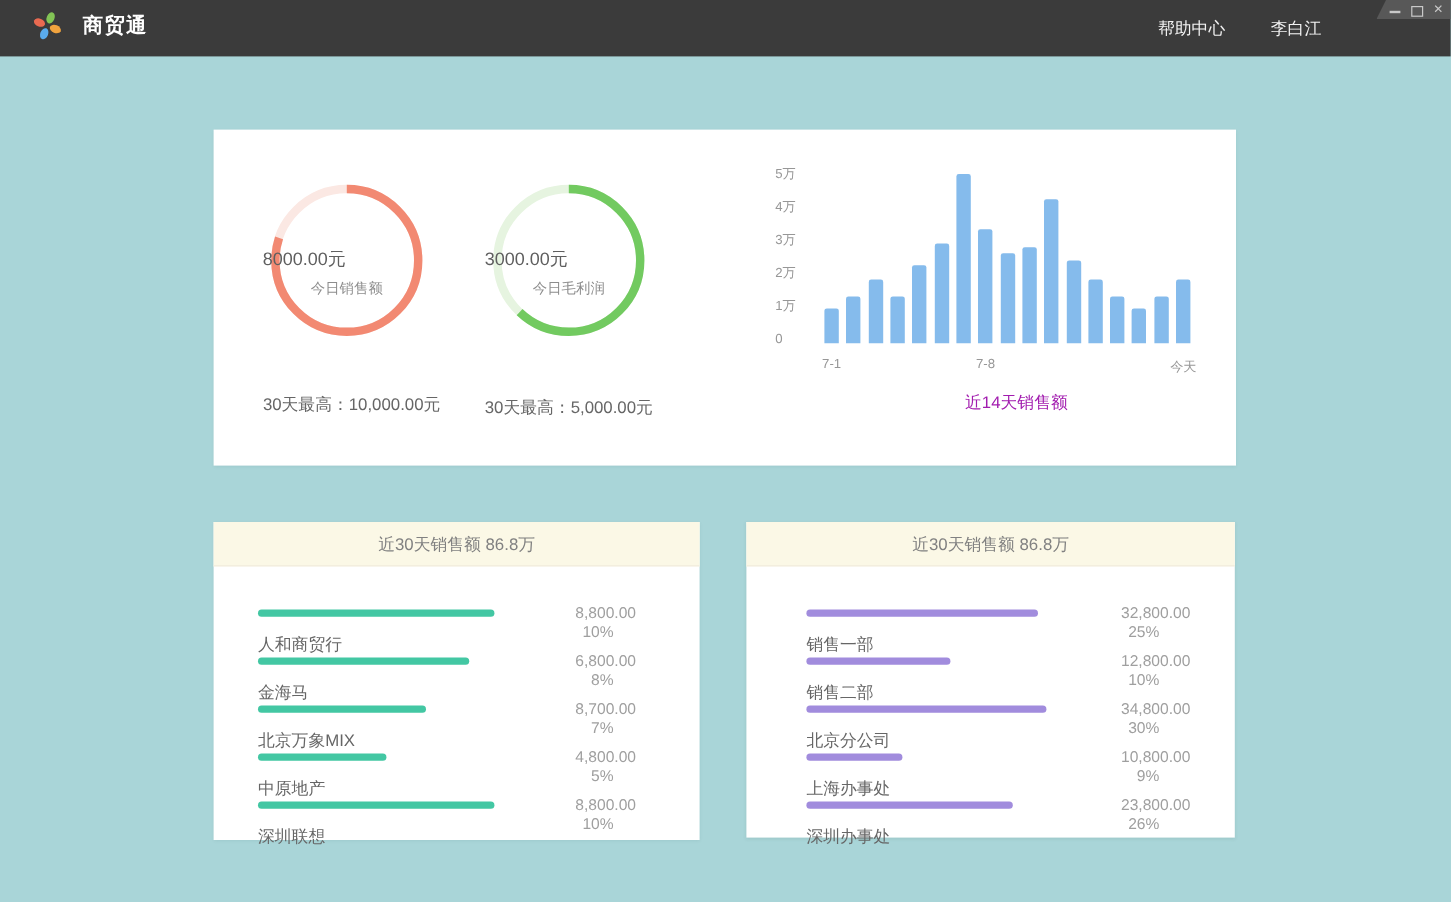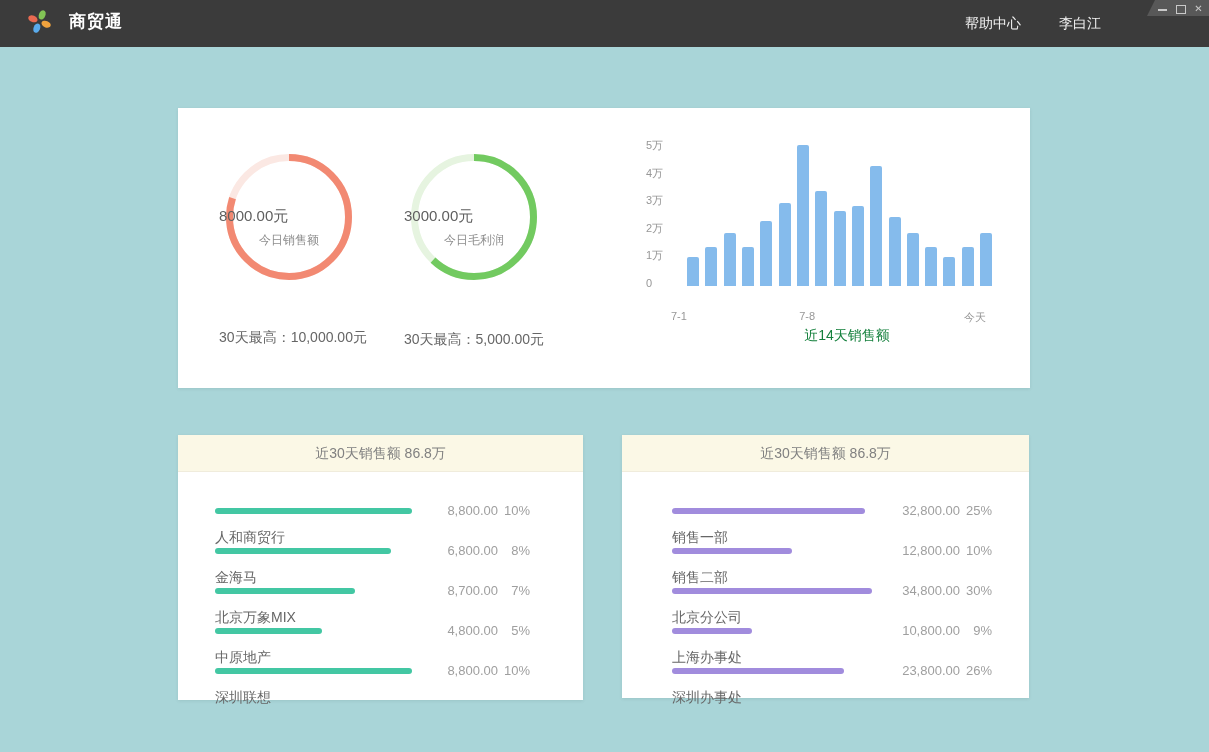--- a/index.html
+++ b/index.html
@@ -31,32 +31,32 @@
   .donut { position:absolute; width:140px; height:140px; }
   .donut svg { position:absolute; left:0; top:0; }
   .donut-value { position:absolute; left:0; top:60px; width:140px; text-align:left; font-size:15px; color:#5f5f5f; }
   .donut-label { position:absolute; left:0; top:85px; width:140px; text-align:center; font-size:12px; color:#8d8d8d; }
   .donut-caption { position:absolute; width:230px; text-align:center; font-size:14px; color:#666666; }
 
   
   .barchart { position:absolute; left:468px; top:30px; width:390px; height:212px; }
   .ytick { position:absolute; left:0; width:30px; height:14px; font-size:11px; color:#979797; line-height:14px; }
   .chart-bar { position:absolute; width:12px; border-radius:2px 2px 0 0; }
-  .xtick { position:absolute; top:172px; width:44px; text-align:left; font-size:11px; color:#979797; }
-  .chart-title { position:absolute; left:41px; top:189px; width:320px; text-align:center; font-size:14px; color:#15803d; }
+  .xtick { position:absolute; top:160px; width:44px; text-align:center; font-size:11px; color:#979797; }
+  .chart-title { position:absolute; left:41px; top:189px; width:320px; text-align:center; font-size:14px; color:#a21caf; }
 
   
   .list-header { height:37px; background:#fbf8e6; border-bottom:1px solid #f0ecdc;
     text-align:center; line-height:37px; font-size:14px; color:#818181; }
   .list-body-left  { padding:15px 53px 0 37px; }
   .list-body-right { padding:15px 37px 0 50px; }
   .list-row { position:relative; height:30px; margin-bottom:10px; }
   .row-name { position:absolute; left:0; top:0; font-size:14px; color:#666666; line-height:20px;margin-top:40px; }
   .row-bar { position:absolute; left:0; top:21px; height:6px; border-radius:3px; }
-  .row-values { position:absolute; right:0; top:16px; display:flex; font-size:13px; color:#9f9f9f; line-height:16px; }
+  .row-values { position:absolute; right:0; top:16px; display:flex; font-size:13px; color:#9f9f9f; line-height:16px;flex-direction:column; }
   .row-amount { text-align:right; }
   .row-pct { width:32px; text-align:right; }
 </style>
 </head>
 <body>
 
 <div class="page">
 
   <div class="titlebar">
     <div class="brand">

